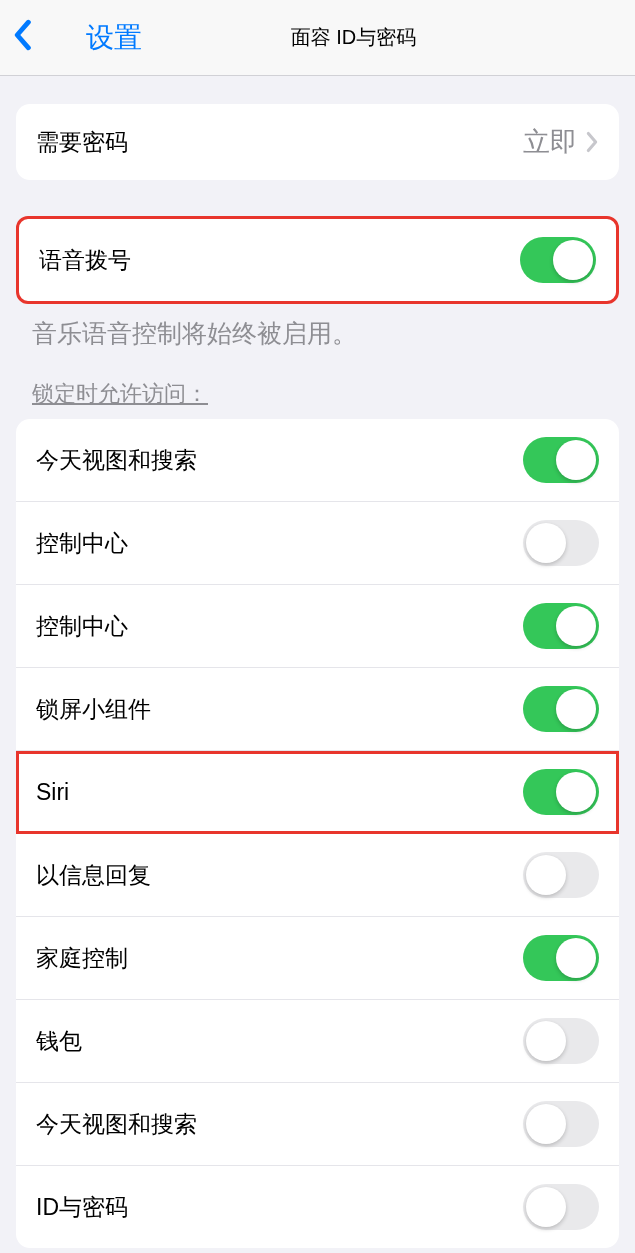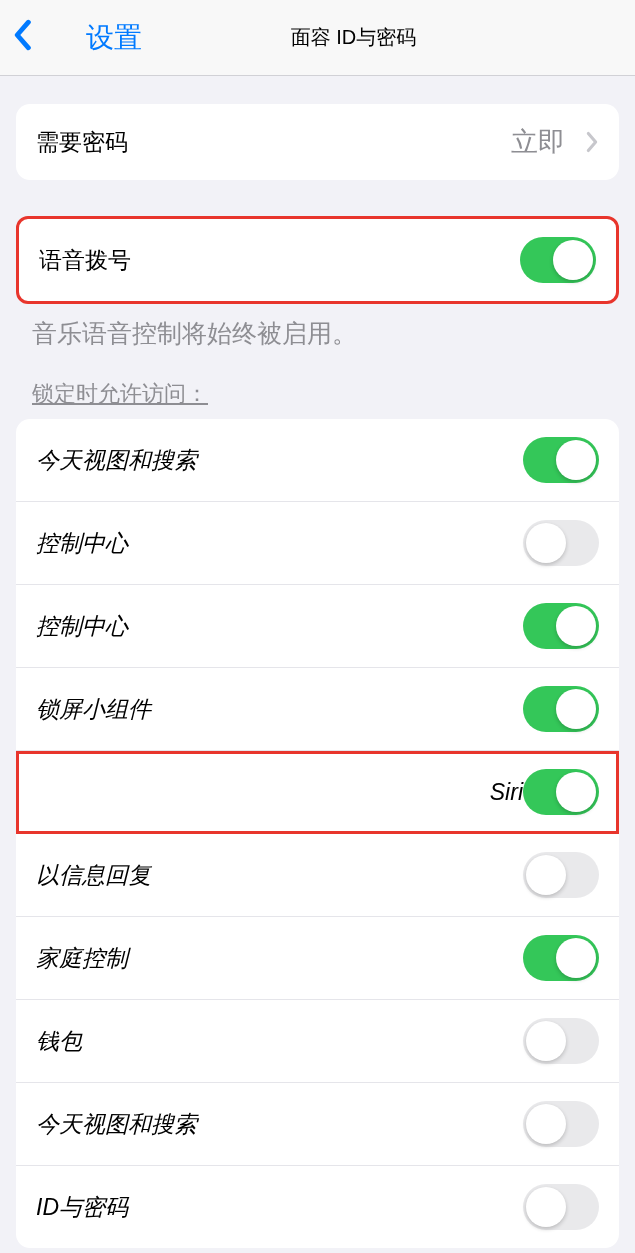--- a/index.html
+++ b/index.html
@@ -69,30 +69,29 @@
       min-height: 76px;
       border-bottom: 1px solid #e5e5ea;
     }
     .row:last-child {
       border-bottom: none;
     }
     .row.highlighted {
       outline: 3px solid #e8352c;
       outline-offset: -3px;
       position: relative;
-      justify-content: flex-end;
     }
     .row-label {
       font-size: 23px;
       color: #000;
     }
     .row-value {
       display: flex;
       align-items: center;
-      gap: 20px;
+      gap: 8px;
     }
     .value-text {
       font-size: 27px;
       color: #8e8e93;
     }
     .chevron-right {
       width: 14px;
       height: 22px;
       flex-shrink: 0;
     }
@@ -132,21 +131,20 @@
       line-height: 1.4;
     }
     .header-text {
       font-size: 22px;
       color: #8e8e93;
       padding: 28px 32px 10px 32px;
       text-decoration: underline;
     }
     .group2 {
       margin-top: 0;
-      font-style: italic;
     }
   </style>
 </head>
 <body>
 
 <div class="nav-bar">
   <div class="back-button">
     <svg class="back-chevron" viewBox="0 0 12 20" fill="none">
       <path d="M10 2 L3 10 L10 18" stroke="#007aff" stroke-width="3" stroke-linecap="round" stroke-linejoin="round"></path>
     </svg>

